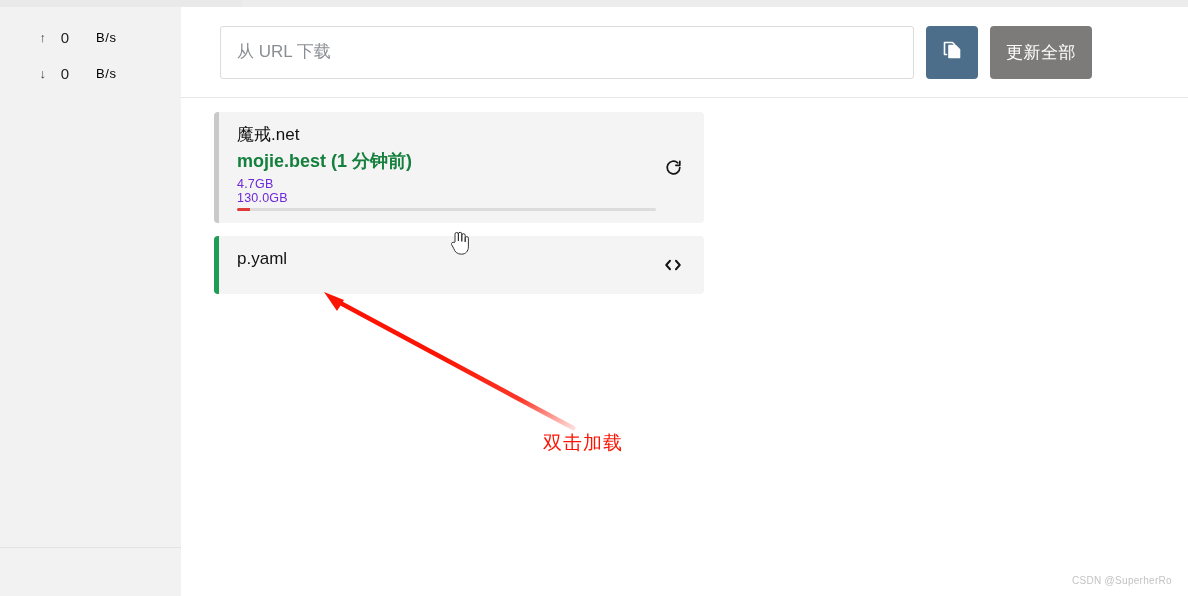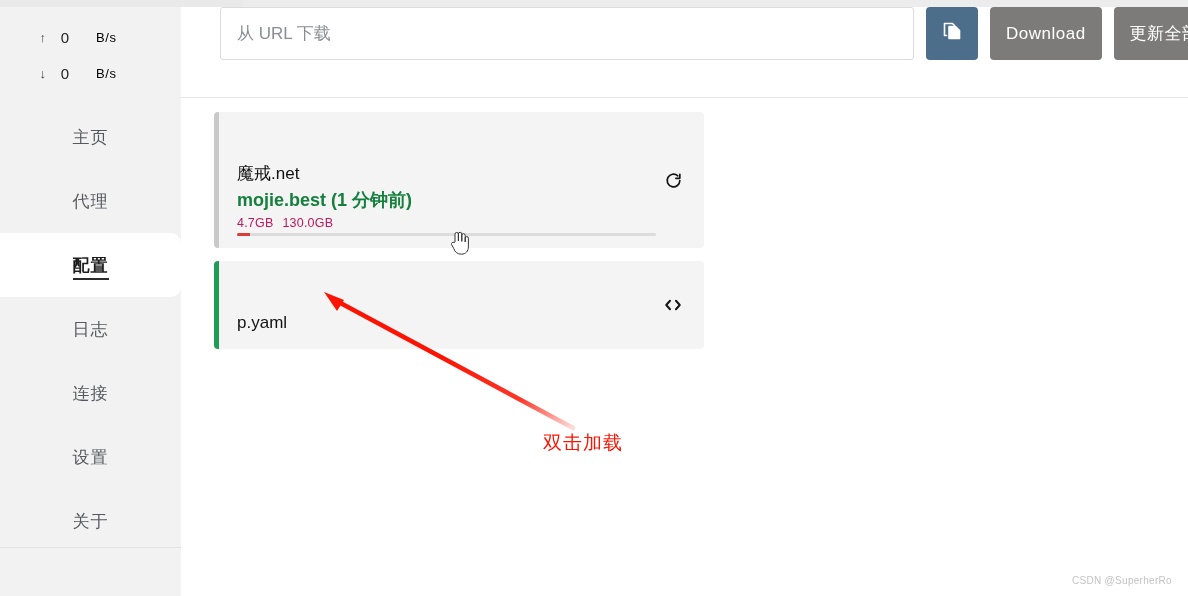--- a/index.html
+++ b/index.html
@@ -129,21 +129,21 @@
     position: relative;
     background: #ffffff;
     padding-top: 7px;
     box-sizing: border-box;
     min-width: 0;
   }
   .toolbar {
     height: 91px;
     box-sizing: border-box;
     display: flex;
-    align-items: flex-start;
+    align-items: center;
     padding: 0 0 0 39px;
     gap: 12px;
     border-bottom: 1px solid #e6e6e6;
     overflow: hidden;
   }
   .url-input {
     flex: 0 0 694px;
     height: 53px;
     box-sizing: border-box;
     border: 1px solid #dcdcdc;
@@ -193,44 +193,45 @@
     background: #f4f4f4;
     border-radius: 4px;
     border-left: 5px solid #c9c9c9;
     padding: 12px 14px 12px 18px;
     position: relative;
     display: flex;
     align-items: flex-start;
     cursor: default;
   }
   .card.selected { border-left-color: #1f9d55; gap: 9px; }
-  .card-body { flex: 1 1 auto; min-width: 0; margin-top: 39px; }
+  .card-body { flex: 1 1 auto; min-width: 0; }
   .card-title {
     font-size: 17px;
     color: #121212;
     line-height: 1.3;
     margin-bottom: 3px;
     white-space: nowrap;
   }
   .card-sub {
     font-size: 18px;
     color: #15803d;
     line-height: 1.35;
     margin-bottom: 4px;
     white-space: nowrap;
     font-weight: bold;
   }
   .card-stats {
     font-size: 12.5px;
-    color: #be185d;
+    color: #6d28d9;
     letter-spacing: .2px;
     display: flex;
-    gap: 9px;
+    gap: 0;
     margin-bottom: 3px;
     white-space: nowrap;
+    flex-direction: column;
   }
   .progress {
     height: 3px;
     width: 100%;
     background: #dcdcdc;
     border-radius: 2px;
     overflow: hidden;
   }
   .progress > i {
     display: block;
@@ -300,61 +301,36 @@
         <span class="speed-value">0</span>
         <span class="speed-unit">B/s</span>
       </div>
       <div class="speed-row">
         <span class="speed-arrow">↓</span>
         <span class="speed-value">0</span>
         <span class="speed-unit">B/s</span>
       </div>
     </div>
 
-    <nav class="nav">
-      <div class="nav-item">
-        <span>主页</span>
-      </div>
-      <div class="nav-item">
-        <span>代理</span>
-      </div>
-      <div class="nav-item active">
-        <span>配置</span>
-        <span class="nav-underline"></span>
-      </div>
-      <div class="nav-item">
-        <span>日志</span>
-      </div>
-      <div class="nav-item">
-        <span>连接</span>
-      </div>
-      <div class="nav-item">
-        <span>设置</span>
-      </div>
-      <div class="nav-item">
-        <span>关于</span>
-      </div>
-    </nav>
 
     <div class="sidebar-footer"></div>
   </aside>
 
   <section class="main">
 
     <div class="toolbar">
       <input class="url-input" type="text" placeholder="从 URL 下载" style="">
       <button class="btn btn-icon">
         <span>
           <svg width="24" height="24" viewBox="0 0 24 24" fill="none" stroke="#ffffff" stroke-width="1.6" stroke-linejoin="round" stroke-linecap="round">
             <path d="M6.5 16.5 H4.5 V4.5 H12.5 L14.5 6.5"></path>
             <path d="M9 7.5 H15.5 L19.5 11.5 V19.5 H9 Z" fill="#ffffff" stroke="#ffffff"></path>
           </svg>
         </span>
       </button>
-      <button class="btn">Download</button>
       <button class="btn">更新全部</button>
 
     </div>
 
     <div class="cards">
 
       <div class="card">
         <div class="card-body">
           <div class="card-title">魔戒.net</div>
           <div class="card-sub">mojie.best (1 分钟前)</div>

